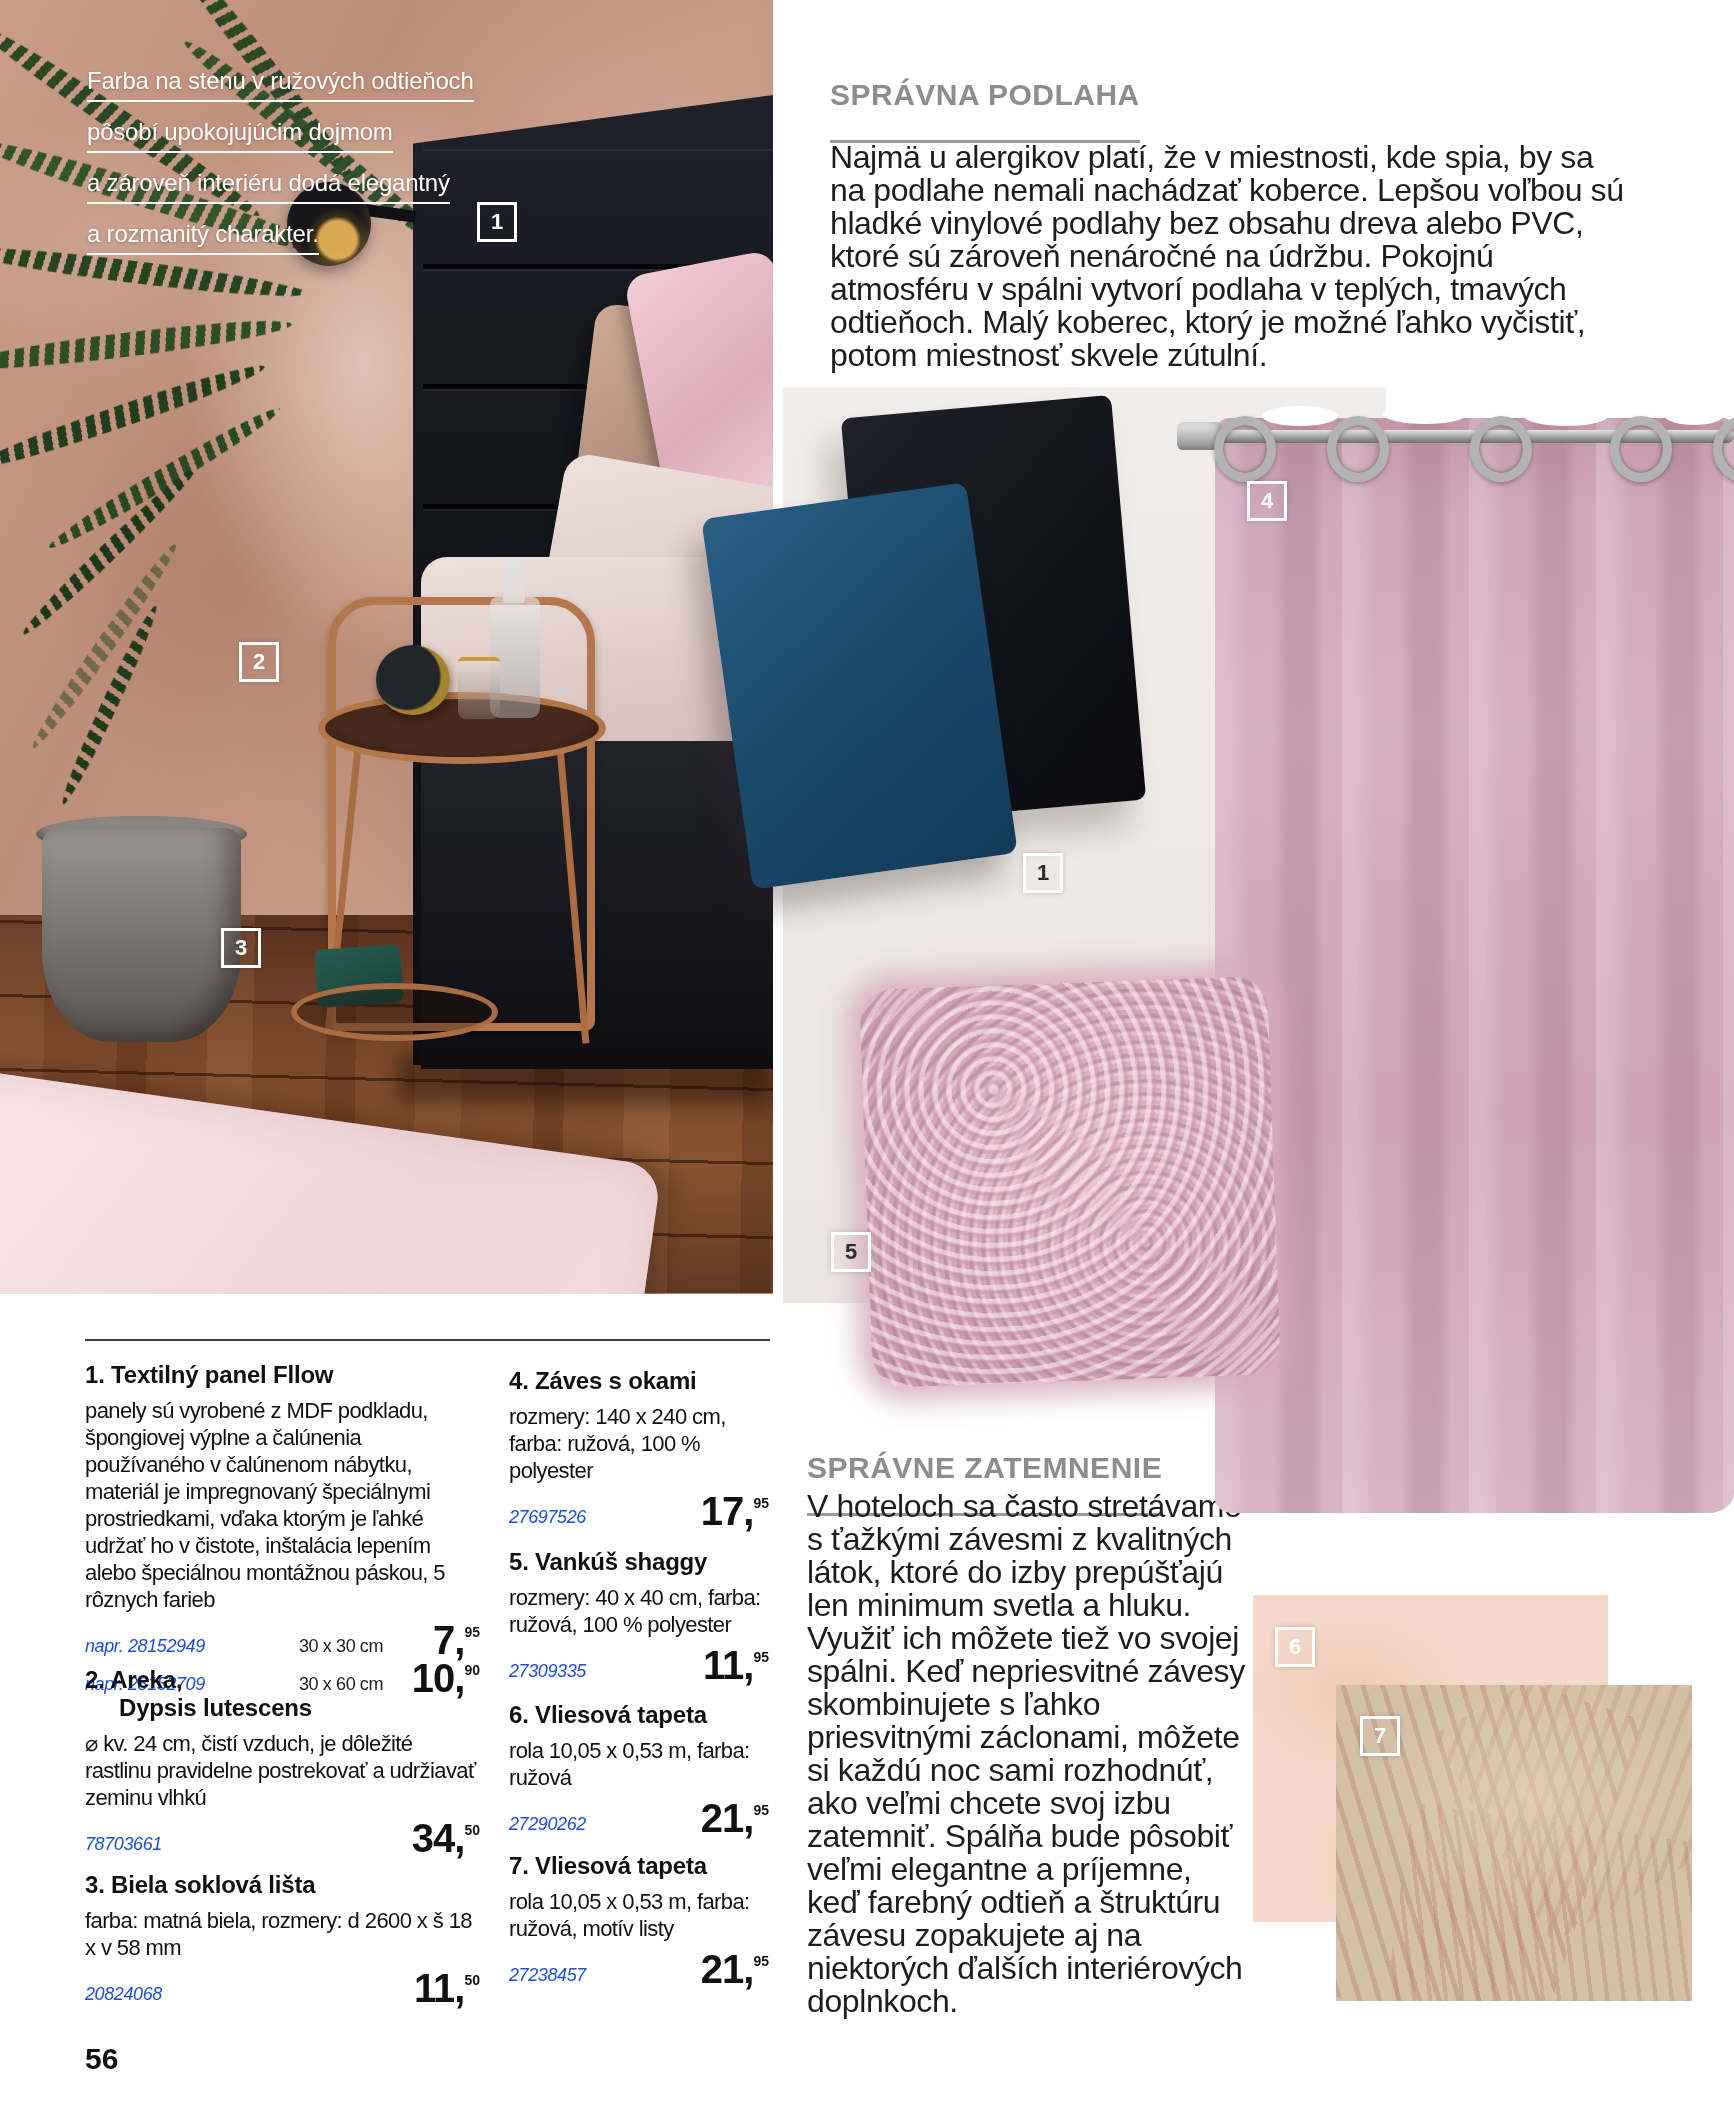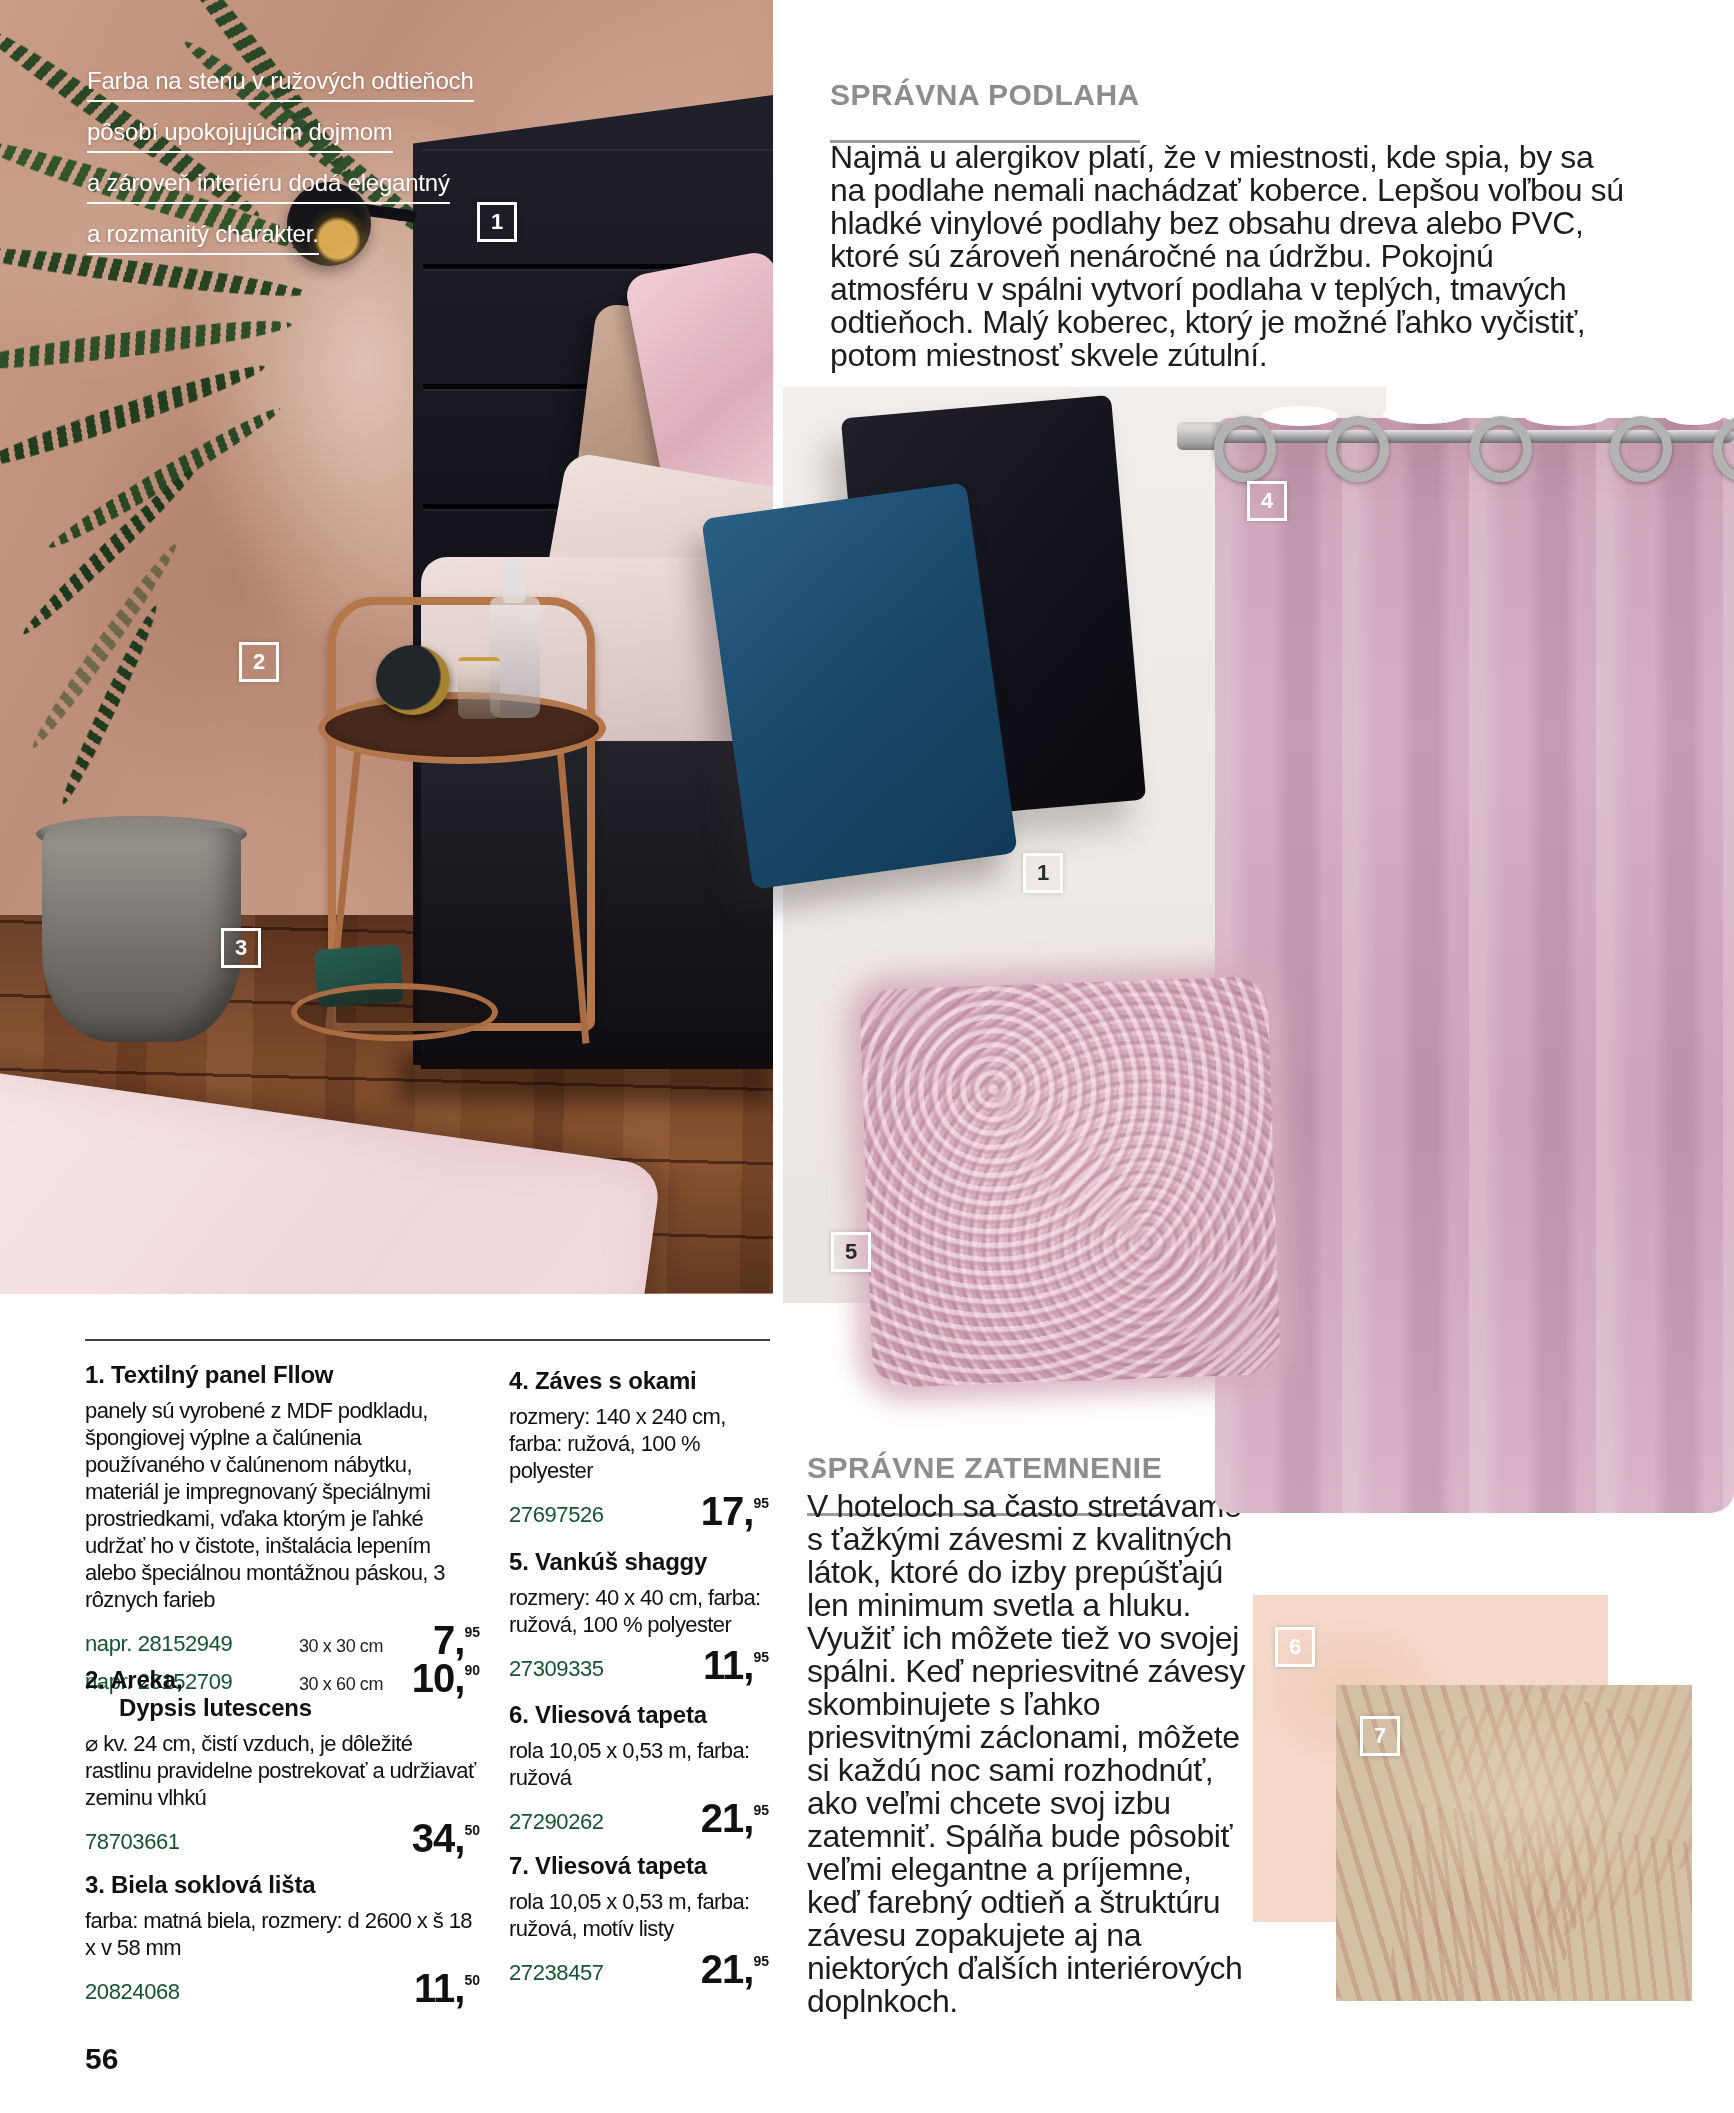--- a/index.html
+++ b/index.html
@@ -138,21 +138,21 @@
     background:radial-gradient(ellipse 219px 159px at 55% 35%, rgba(232,217,192,.55), rgba(232,217,192,0) 75%);}
 
   
   #divider{left:85px;top:1339px;width:685px;height:2px;background:#3f3f3f;}
   .product{position:absolute;}
   .pname{font-size:24px;font-weight:bold;color:#111;line-height:28px;margin-bottom:8px;letter-spacing:-0.2px;}
   .pname-indent{padding-left:34px;}
   .pdesc{font-size:22px;line-height:27px;color:#111;letter-spacing:-0.6px;margin-bottom:10px;}
   .prow{display:flex;align-items:flex-end;justify-content:space-between;margin-top:6px;}
   .vrow{display:flex;align-items:flex-end;margin-top:4px;}
-  .sku{font-size:22px;color:#14532d;letter-spacing:-0.4px;}
+  .sku{font-style:italic;font-size:18px;color:#1d4ed8;letter-spacing:-0.4px;}
   .vsku{width:169px;}
   .vsize{flex:1;font-size:18px;letter-spacing:-0.4px;margin-left:45px;}
   .price{font-size:40px;font-weight:bold;color:#111;line-height:.85;white-space:nowrap;letter-spacing:-1px;}
   .price .cents{font-size:14px;vertical-align:17px;letter-spacing:0;}
   #page-number{left:85px;top:2042px;font-size:30px;font-weight:bold;color:#111;}
 </style>
 </head>
 <body>
 
 <div id="photo" class="abs">
@@ -251,21 +251,21 @@
   <div id="frond3" class="frond"></div>
 </div>
 <div id="wp7-wash" class="abs"></div>
 <div class="marker light" style="left:1275px;top:1627px;">6</div>
 <div class="marker light" style="left:1360px;top:1716px;">7</div>
 
 <div id="divider" class="abs"></div>
 
 <div class="product" style="left:85px;top:1361px;width:395px;">
   <div class="pname">1. Textilný panel Fllow</div>
-  <div class="pdesc">panely sú vyrobené z MDF podkladu, špongiovej výplne a čalúnenia používaného v čalúnenom nábytku, materiál je impregnovaný špeciálnymi prostriedkami, vďaka ktorým je ľahké udržať ho v čistote, inštalácia lepením alebo špeciálnou montážnou páskou, 3 rôznych farieb</div>
+  <div class="pdesc">panely sú vyrobené z MDF podkladu, špongiovej výplne a čalúnenia používaného v čalúnenom nábytku, materiál je impregnovaný špeciálnymi prostriedkami, vďaka ktorým je ľahké udržať ho v čistote, inštalácia lepením alebo špeciálnou montážnou páskou, 5 rôznych farieb</div>
   <div class="vrow">
     <span class="sku vsku">napr. 28152949</span>
     <span class="vsize">30 x 30 cm</span>
     <span class="price"><span>7,</span><span class="cents">95</span></span>
   </div>
   <div class="vrow">
     <span class="sku vsku">napr. 28152709</span>
     <span class="vsize">30 x 60 cm</span>
     <span class="price"><span>10,</span><span class="cents">90</span></span>
   </div>

